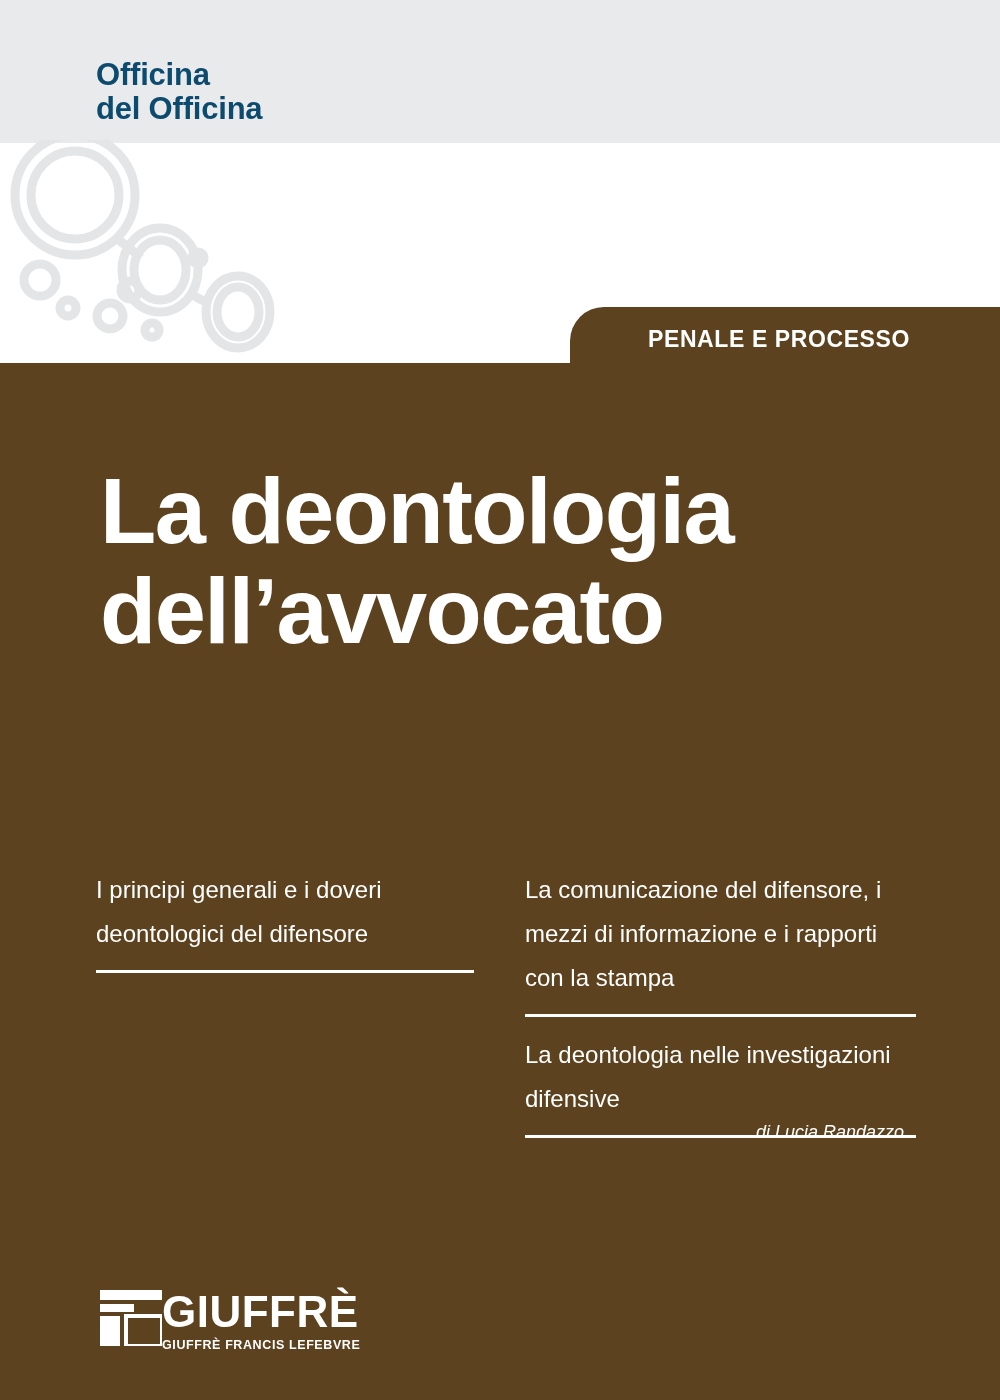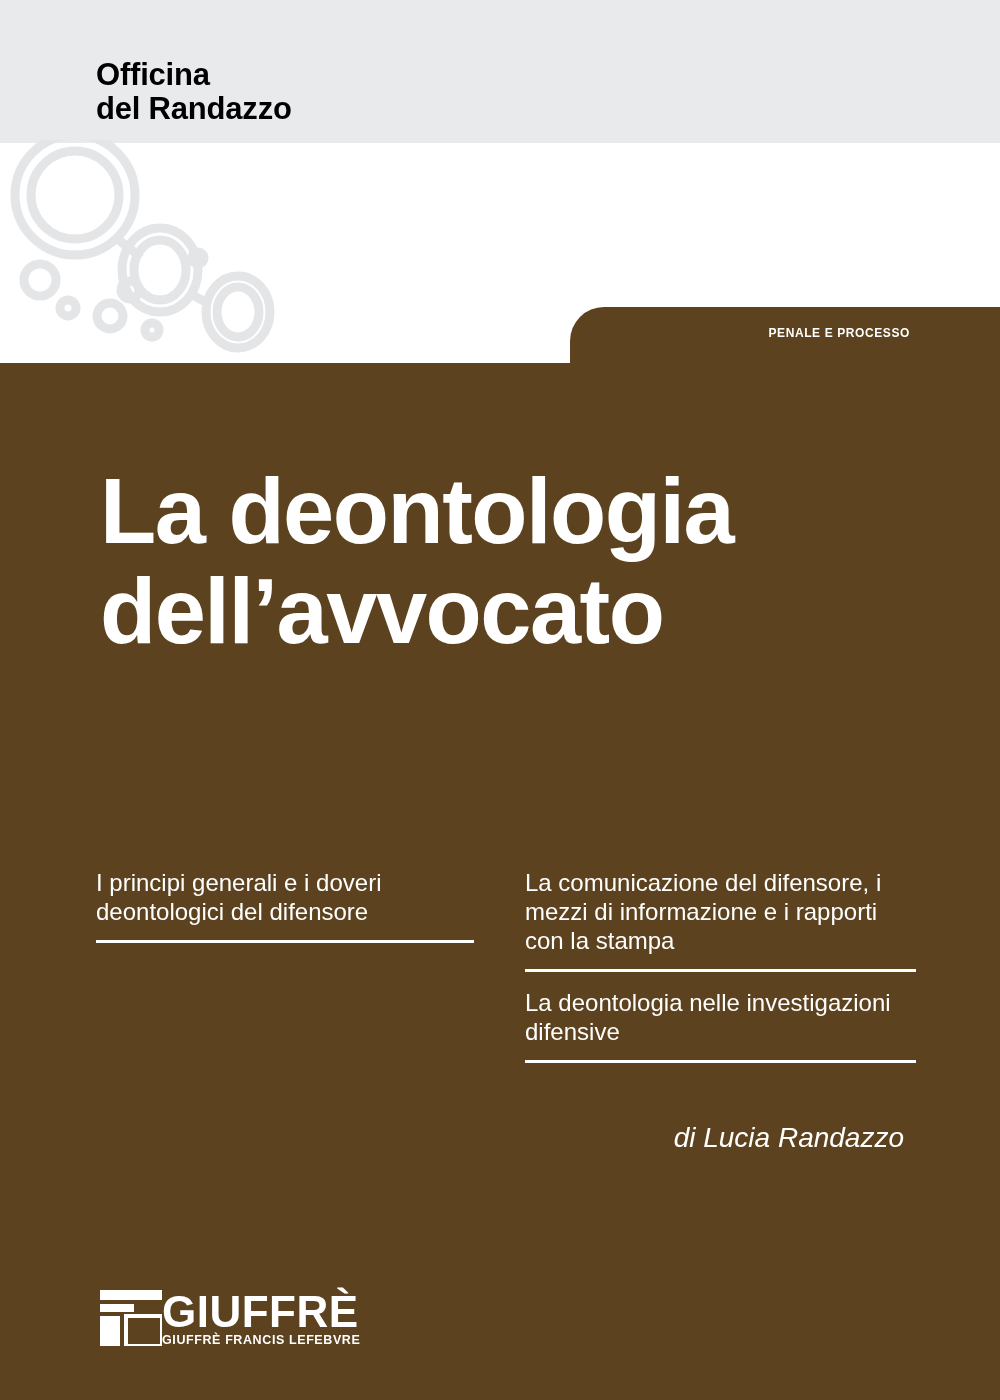--- a/index.html
+++ b/index.html
@@ -24,21 +24,21 @@
     position: absolute;
     left: 0; top: 0;
     width: 1000px;
     height: 143px;
     background: #e9eaec;
   }
   .series-logo {
     position: absolute;
     left: 96px;
     top: 58px;
-    color: #000000;
+    color: #0c4a6e;
     font-weight: bold;
     font-size: 31px;
     line-height: 34px;
     letter-spacing: -0.2px;
   }
   .series-logo .line1 { display: block; }
   .series-logo .line2 { display: block; }
 
   
   .white-area {
@@ -74,21 +74,21 @@
     width: 430px;
     height: 60px;
     background: #5c421e;
     border-top-left-radius: 34px;
   }
   .tab-label {
     position: absolute;
     right: 90px;
     top: 326px;
     color: #ffffff;
-    font-size: 12px;
+    font-size: 23px;
     font-weight: bold;
     letter-spacing: 0.6px;
     padding-left: 8px;
   }
 
   
   .title {
     position: absolute;
     left: 100px;
     top: 437px;
@@ -108,38 +108,38 @@
     left: 96px;
     top: 868px;
     width: 820px;
     display: flex;
     gap: 38px;
   }
   .col { width: 392px; }
   .subject {
     color: #ffffff;
     font-size: 24px;
-    line-height: 29px;
+    line-height: 44px;
     margin: 0 0 14px 0;
   }
   .rule {
     height: 3px;
     background: #ffffff;
     border: 0;
     margin: 0 0 16px 0;
     width: 100%;
   }
   .rule.short { width: 378px; }
 
   .author {
     position: absolute;
     right: 96px;
     top: 1122px;
     color: #ffffff;
-    font-size: 28px;
+    font-size: 18px;
     font-style: italic;
   }
 
   
   .publisher {
     position: absolute;
     left: 100px;
     top: 1290px;
     display: flex;
     align-items: flex-start;
@@ -154,34 +154,35 @@
     line-height: 1;
   }
   .pub-name {
     font-size: 44px;
     font-weight: bold;
     letter-spacing: 0.5px;
     display: block;
   }
   .pub-sub {
     display: block;
+    margin-top: 5px;
     font-size: 12.5px;
     font-weight: bold;
     letter-spacing: 0.6px;
   }
 </style>
 </head>
 <body>
 
 <div id="cover">
 
   <div class="header-band"></div>
   <div class="series-logo">
     <span class="line1">Officina</span>
-    <span class="line2">del Randazzo</span>
+    <span class="line2">del Officina</span>
   </div>
 
   <div class="white-area"></div>
   <svg class="cuffs" viewBox="0 0 380 230" aria-hidden="true">
     <g fill="none" stroke="#e4e5e7" stroke-width="9">
       <circle cx="65" cy="55" r="60"></circle>
       <circle cx="65" cy="55" r="44"></circle>
       <ellipse cx="150" cy="130" rx="38" ry="42"></ellipse>
       <ellipse cx="150" cy="130" rx="26" ry="30"></ellipse>
       <ellipse cx="228" cy="172" rx="32" ry="36"></ellipse>

